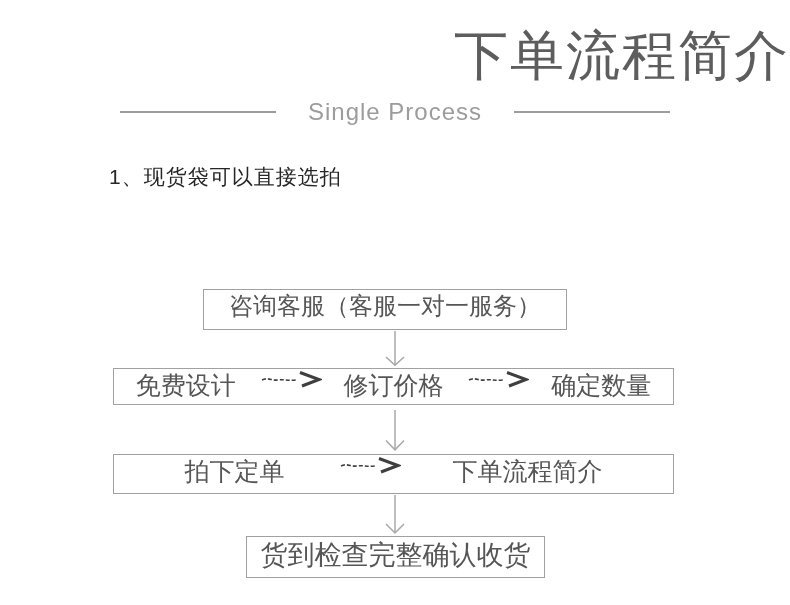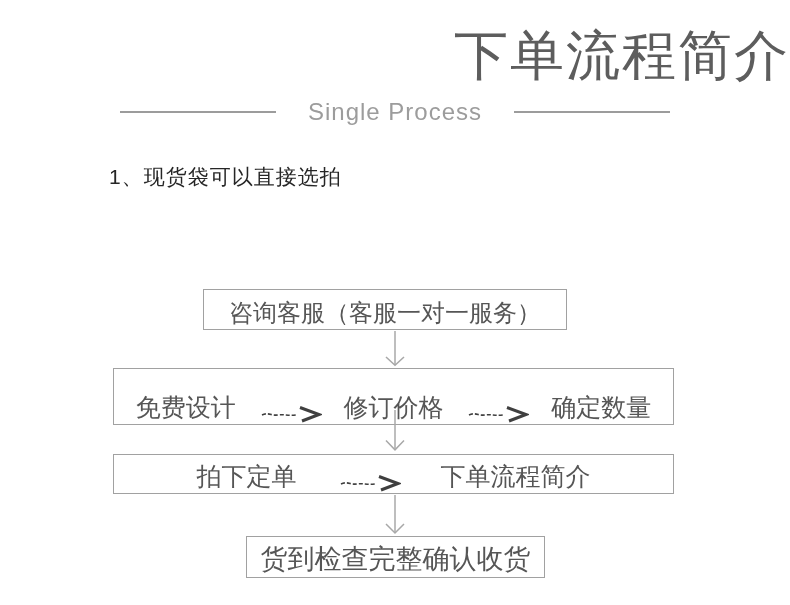--- a/index.html
+++ b/index.html
@@ -39,29 +39,29 @@
     font-size:21px;line-height:34px;
     color:var(--body-text,#262626);
     letter-spacing:1px;
     white-space:nowrap;
   }
   .note-item + .note-item{margin-top:28px;}
   .flow-box{
     position:absolute;
     box-sizing:border-box;
     border:1px solid var(--box-border,#a1a1a1);
-    display:flex;align-items:flex-end;justify-content:center;
+    display:flex;align-items:flex-start;justify-content:center;
     color:var(--box-text,#565656);
     font-size:24px;
     white-space:nowrap;
     background:#fff;
   }
   .box-step1{left:203px;top:289px;width:364px;height:41px;}
-  .box-row2{left:113px;top:368px;width:561px;height:57px;justify-content:space-evenly;font-size:25px;}
-  .box-row3{left:113px;top:454px;width:561px;height:40px;gap:40px;font-size:25px;}
+  .box-row2{left:113px;top:368px;width:561px;height:37px;justify-content:space-evenly;font-size:25px;}
+  .box-row3{left:113px;top:454px;width:561px;height:40px;gap:52px;font-size:25px;}
   .box-step4{left:246px;top:536px;width:299px;height:42px;font-size:27px;}
   .v-arrow{position:absolute;left:383px;width:24px;}
   .v-arrow svg{display:block;width:24px;height:100%;}
   .va1{top:331px;height:36px;}
   .va2{top:410px;height:42px;}
   .va3{top:495px;height:40px;}
   .h-arrow{display:inline-block;width:64px;height:20px;}
   .h-arrow svg{display:block;width:64px;height:20px;}
 </style>
 </head>

